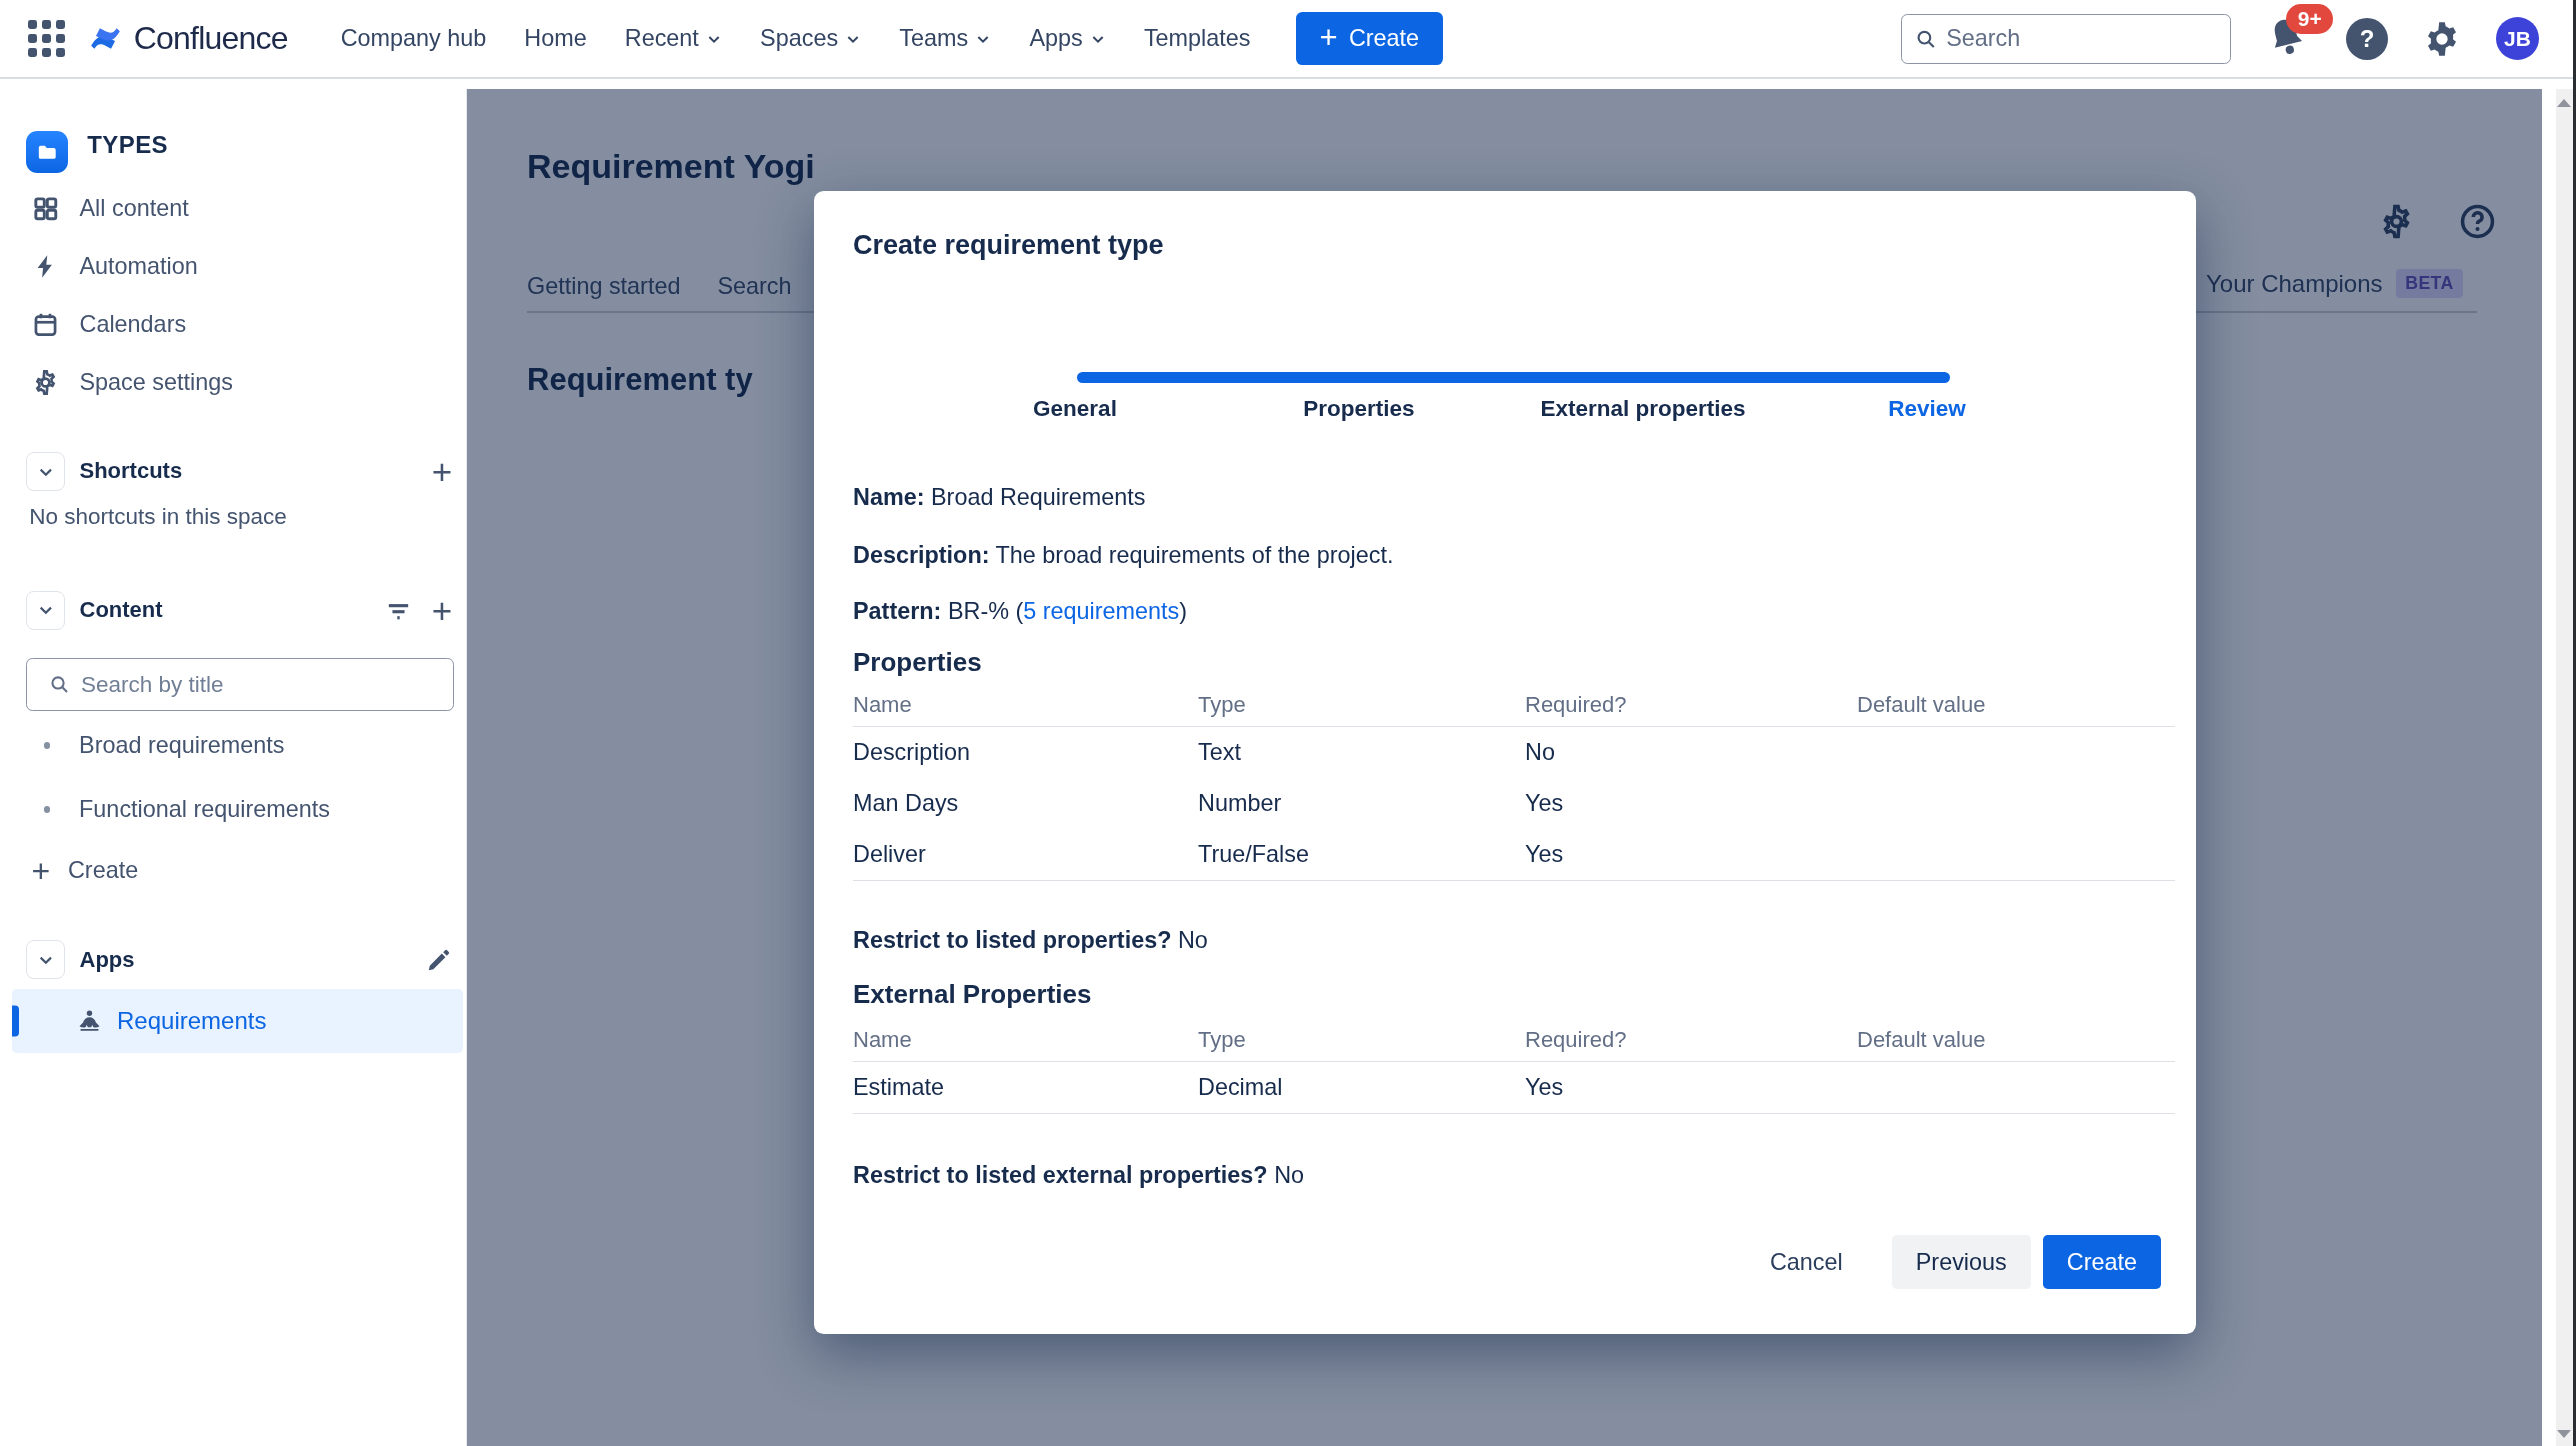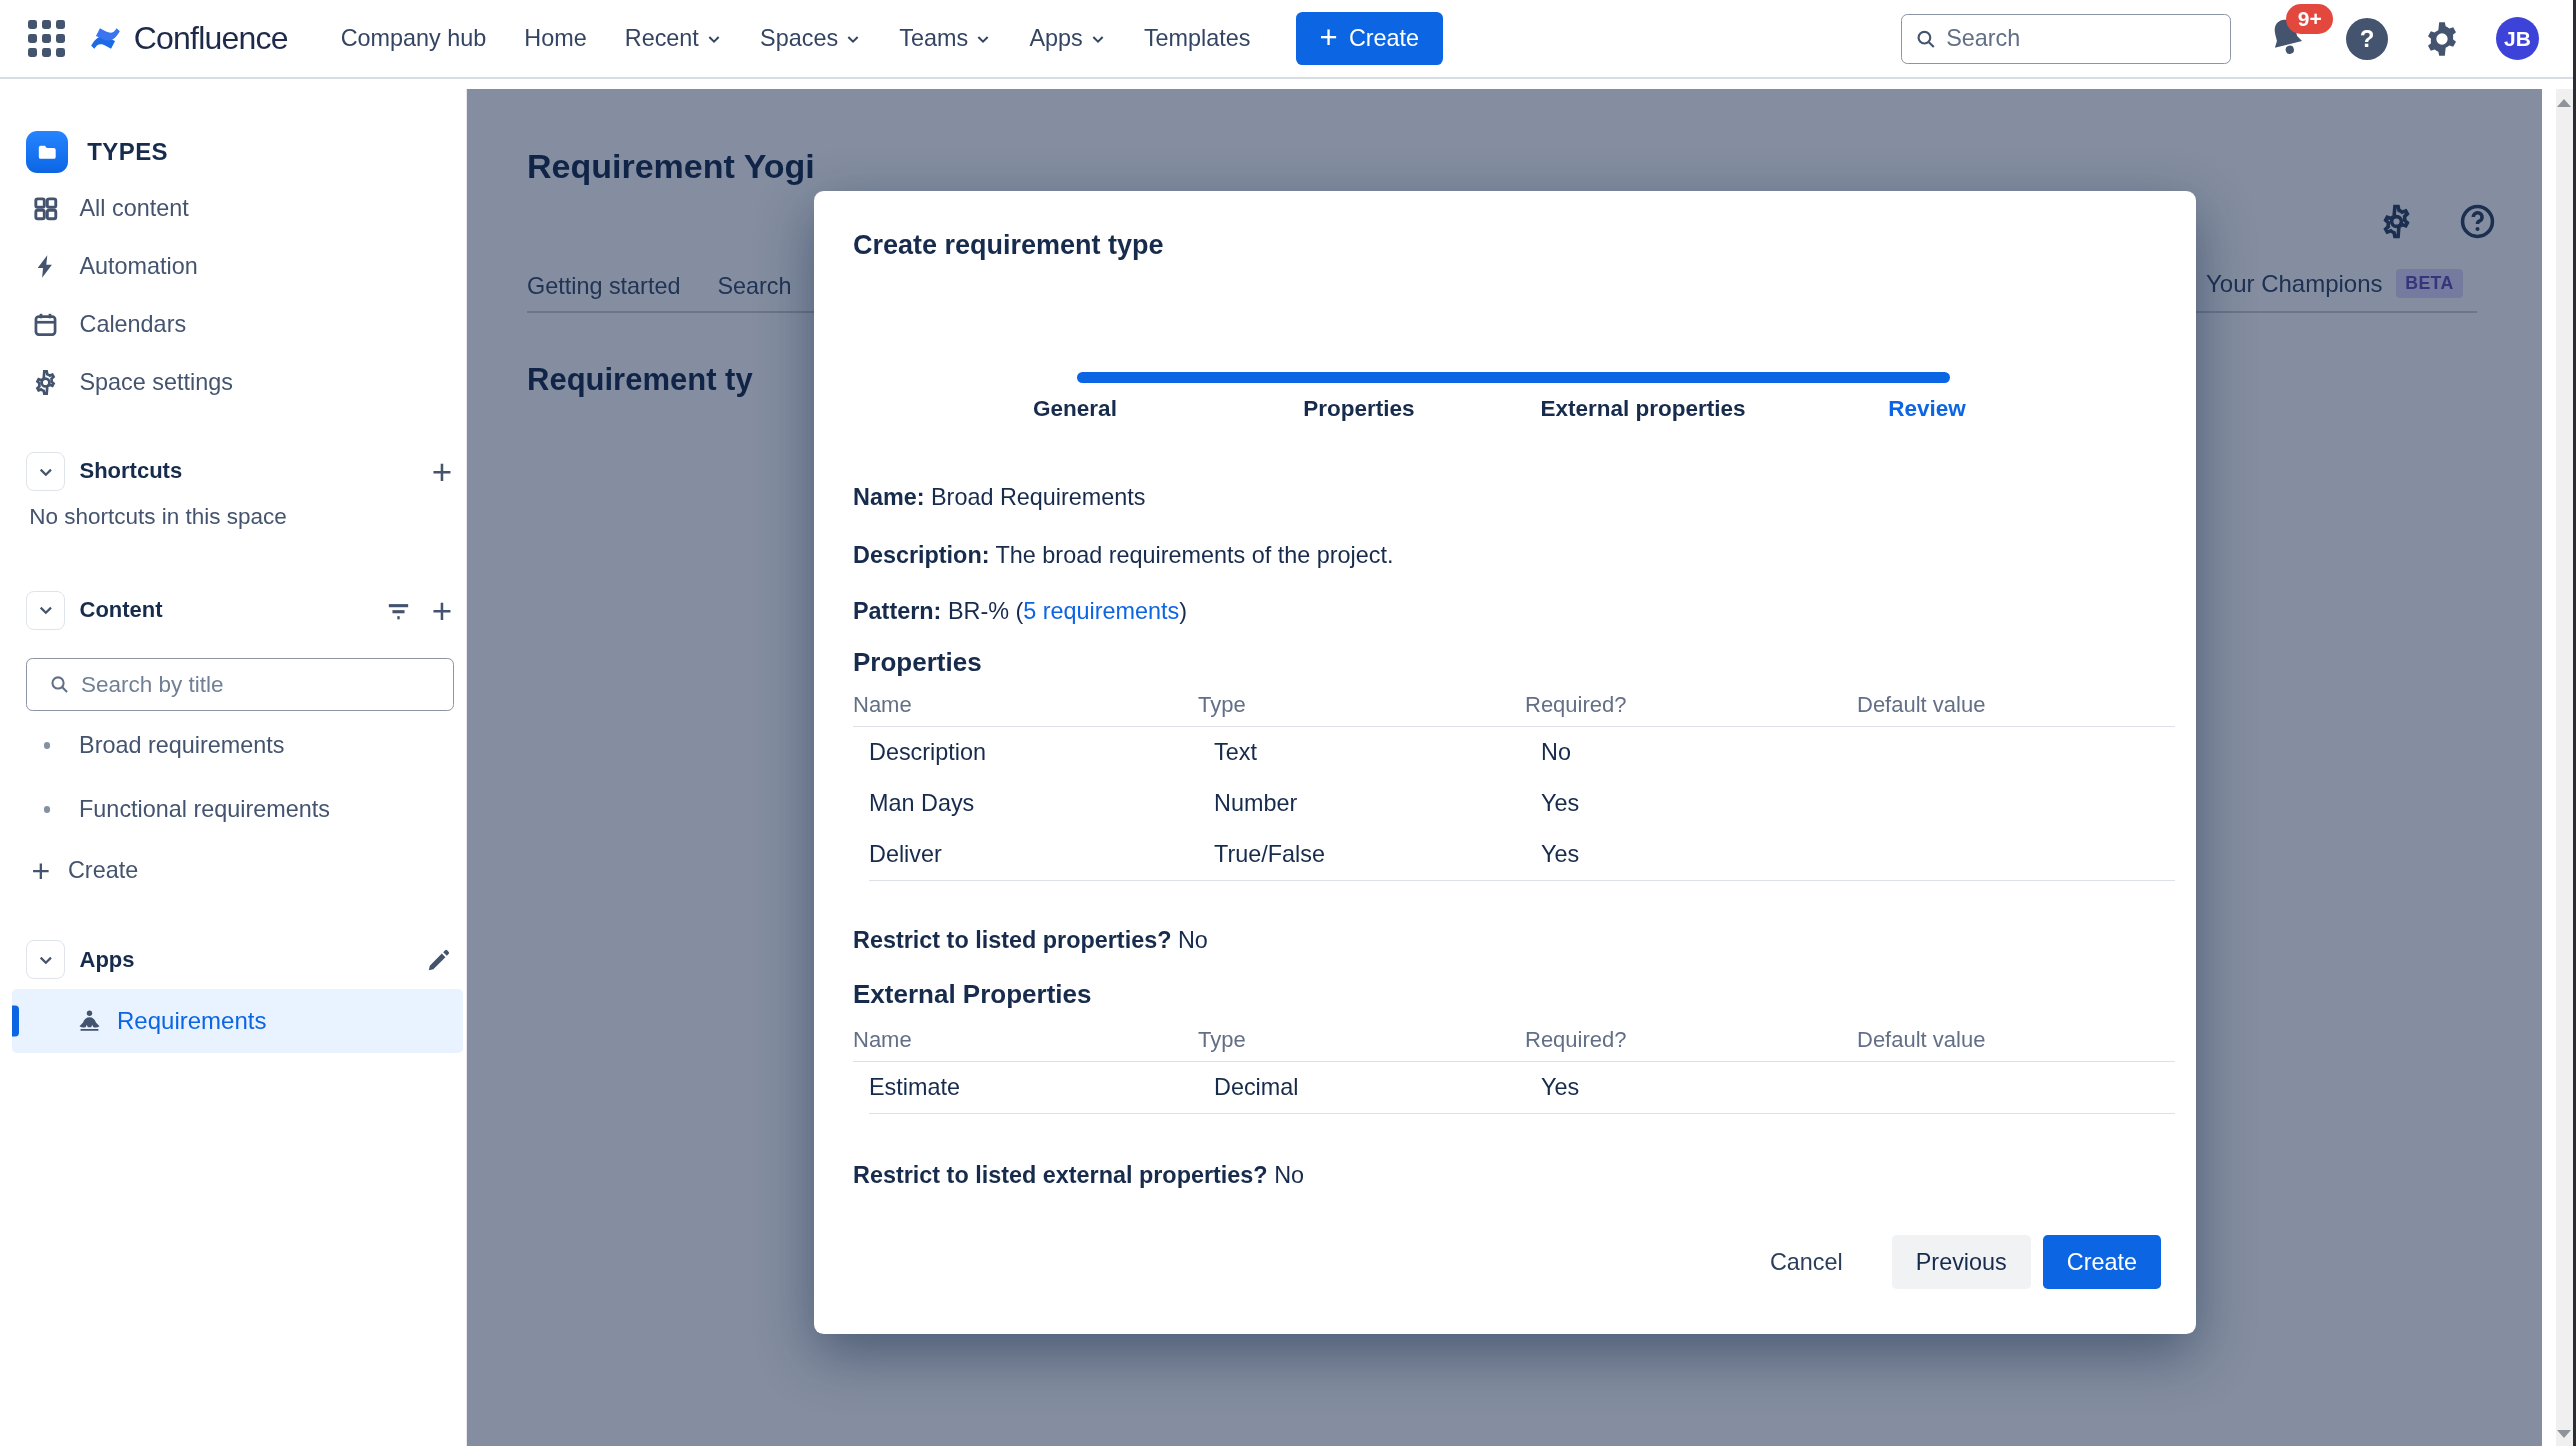--- a/index.html
+++ b/index.html
@@ -31,21 +31,21 @@
   .badge{ position:absolute; top:-11.3px; right:-21px; background:#E2483D; color:#fff; font-size:21px; font-weight:700;
     padding:2.4px 11.3px; border-radius:17.7px; line-height:1.2;}
   .circle-btn{ width:42px; height:42px; border-radius:50%; background:#44546F; color:#fff; display:flex;
     align-items:center; justify-content:center; font-size:24px; font-weight:700; cursor:pointer;}
   .avatar{ width:43px; height:43px; border-radius:50%; background:#3D43D8; color:#fff; display:flex;
     align-items:center; justify-content:center; font-size:21px; font-weight:700; cursor:pointer;}
 
   
   .sidebar{ position:absolute; top:89px; left:0; width:467px; bottom:0; background:#fff;
     border-right:1.6px solid #E6E8EC; padding:0 13.7px 0 26px; z-index:7;}
-  .space-header{ display:flex; align-items:center; gap:19.3px; margin-top:42px; height:42px; cursor:pointer;}
+  .space-header{ display:flex; align-items:flex-start; gap:19.3px; margin-top:42px; height:42px; cursor:pointer;}
   .space-icon{ width:42px; height:42px; border-radius:11.3px; background:linear-gradient(180deg,#2684FF,#0C66E4);
     display:flex; align-items:center; justify-content:center;}
   .space-name{ font-size:24px; font-weight:700; color:#172B4D; letter-spacing:0.4px;}
   .side-menu{ margin-top:6.4px; }
   .side-item{ height:58px; display:flex; align-items:center; gap:14.5px; cursor:pointer; color:#44546F; font-size:23.4px;}
   .side-item .ic{ width:39px; display:flex; justify-content:center; }
   .sect{ display:flex; align-items:center; margin-top:32px; height:56px; }
   .sect .box{ width:39px; height:39px; border:1.6px solid #DFE3EA; border-radius:8px; display:flex;
     align-items:center; justify-content:center; cursor:pointer;}
   .sect .title{ margin-left:14.5px; font-size:22px; font-weight:700; color:#172B4D;}
@@ -99,21 +99,21 @@
   .m-step.active{ color:#0C66E4; }
   .m-line{ position:absolute; left:39px; font-size:23.4px; color:#172B4D; }
   .m-line b{ font-weight:700; }
   .m-link{ color:#0C66E4; cursor:pointer; text-decoration:none;}
   .m-h2{ position:absolute; left:39px; font-size:26px; font-weight:700; color:#172B4D;}
   .m-table{ position:absolute; left:39px; width:1322px; }
   .t-head{ display:flex; height:35px; align-items:flex-start; border-bottom:1.6px solid #DDE1E6;
     font-size:22px; color:#626F86;}
   .t-row{ display:flex; height:51px; align-items:center; font-size:23.4px; color:#172B4D;}
   .c1{ width:345px;} .c2{ width:327px;} .c3{ width:332px;} .c4{ flex:1;}
-  .t-body{ border-bottom:1.6px solid #DDE1E6;margin-left:16px; }
+  .t-body{ border-bottom:1.6px solid #DDE1E6; }
   .m-footer{ position:absolute; right:35px; top:1044px; display:flex; align-items:center; gap:12px;}
   .btn{ height:54px; border:none; border-radius:4.8px; font-size:23.4px; font-family:inherit; font-weight:500;
     display:flex; align-items:center; padding:0 24px; cursor:pointer;}
   .btn-subtle{ background:transparent; color:#2C3E5D; margin-right:13px;}
   .btn-default{ background:#F1F2F4; color:#172B4D;}
   .btn-primary{ background:#0C66E4; color:#fff;}
 </style>
 </head>
 <body>
 

